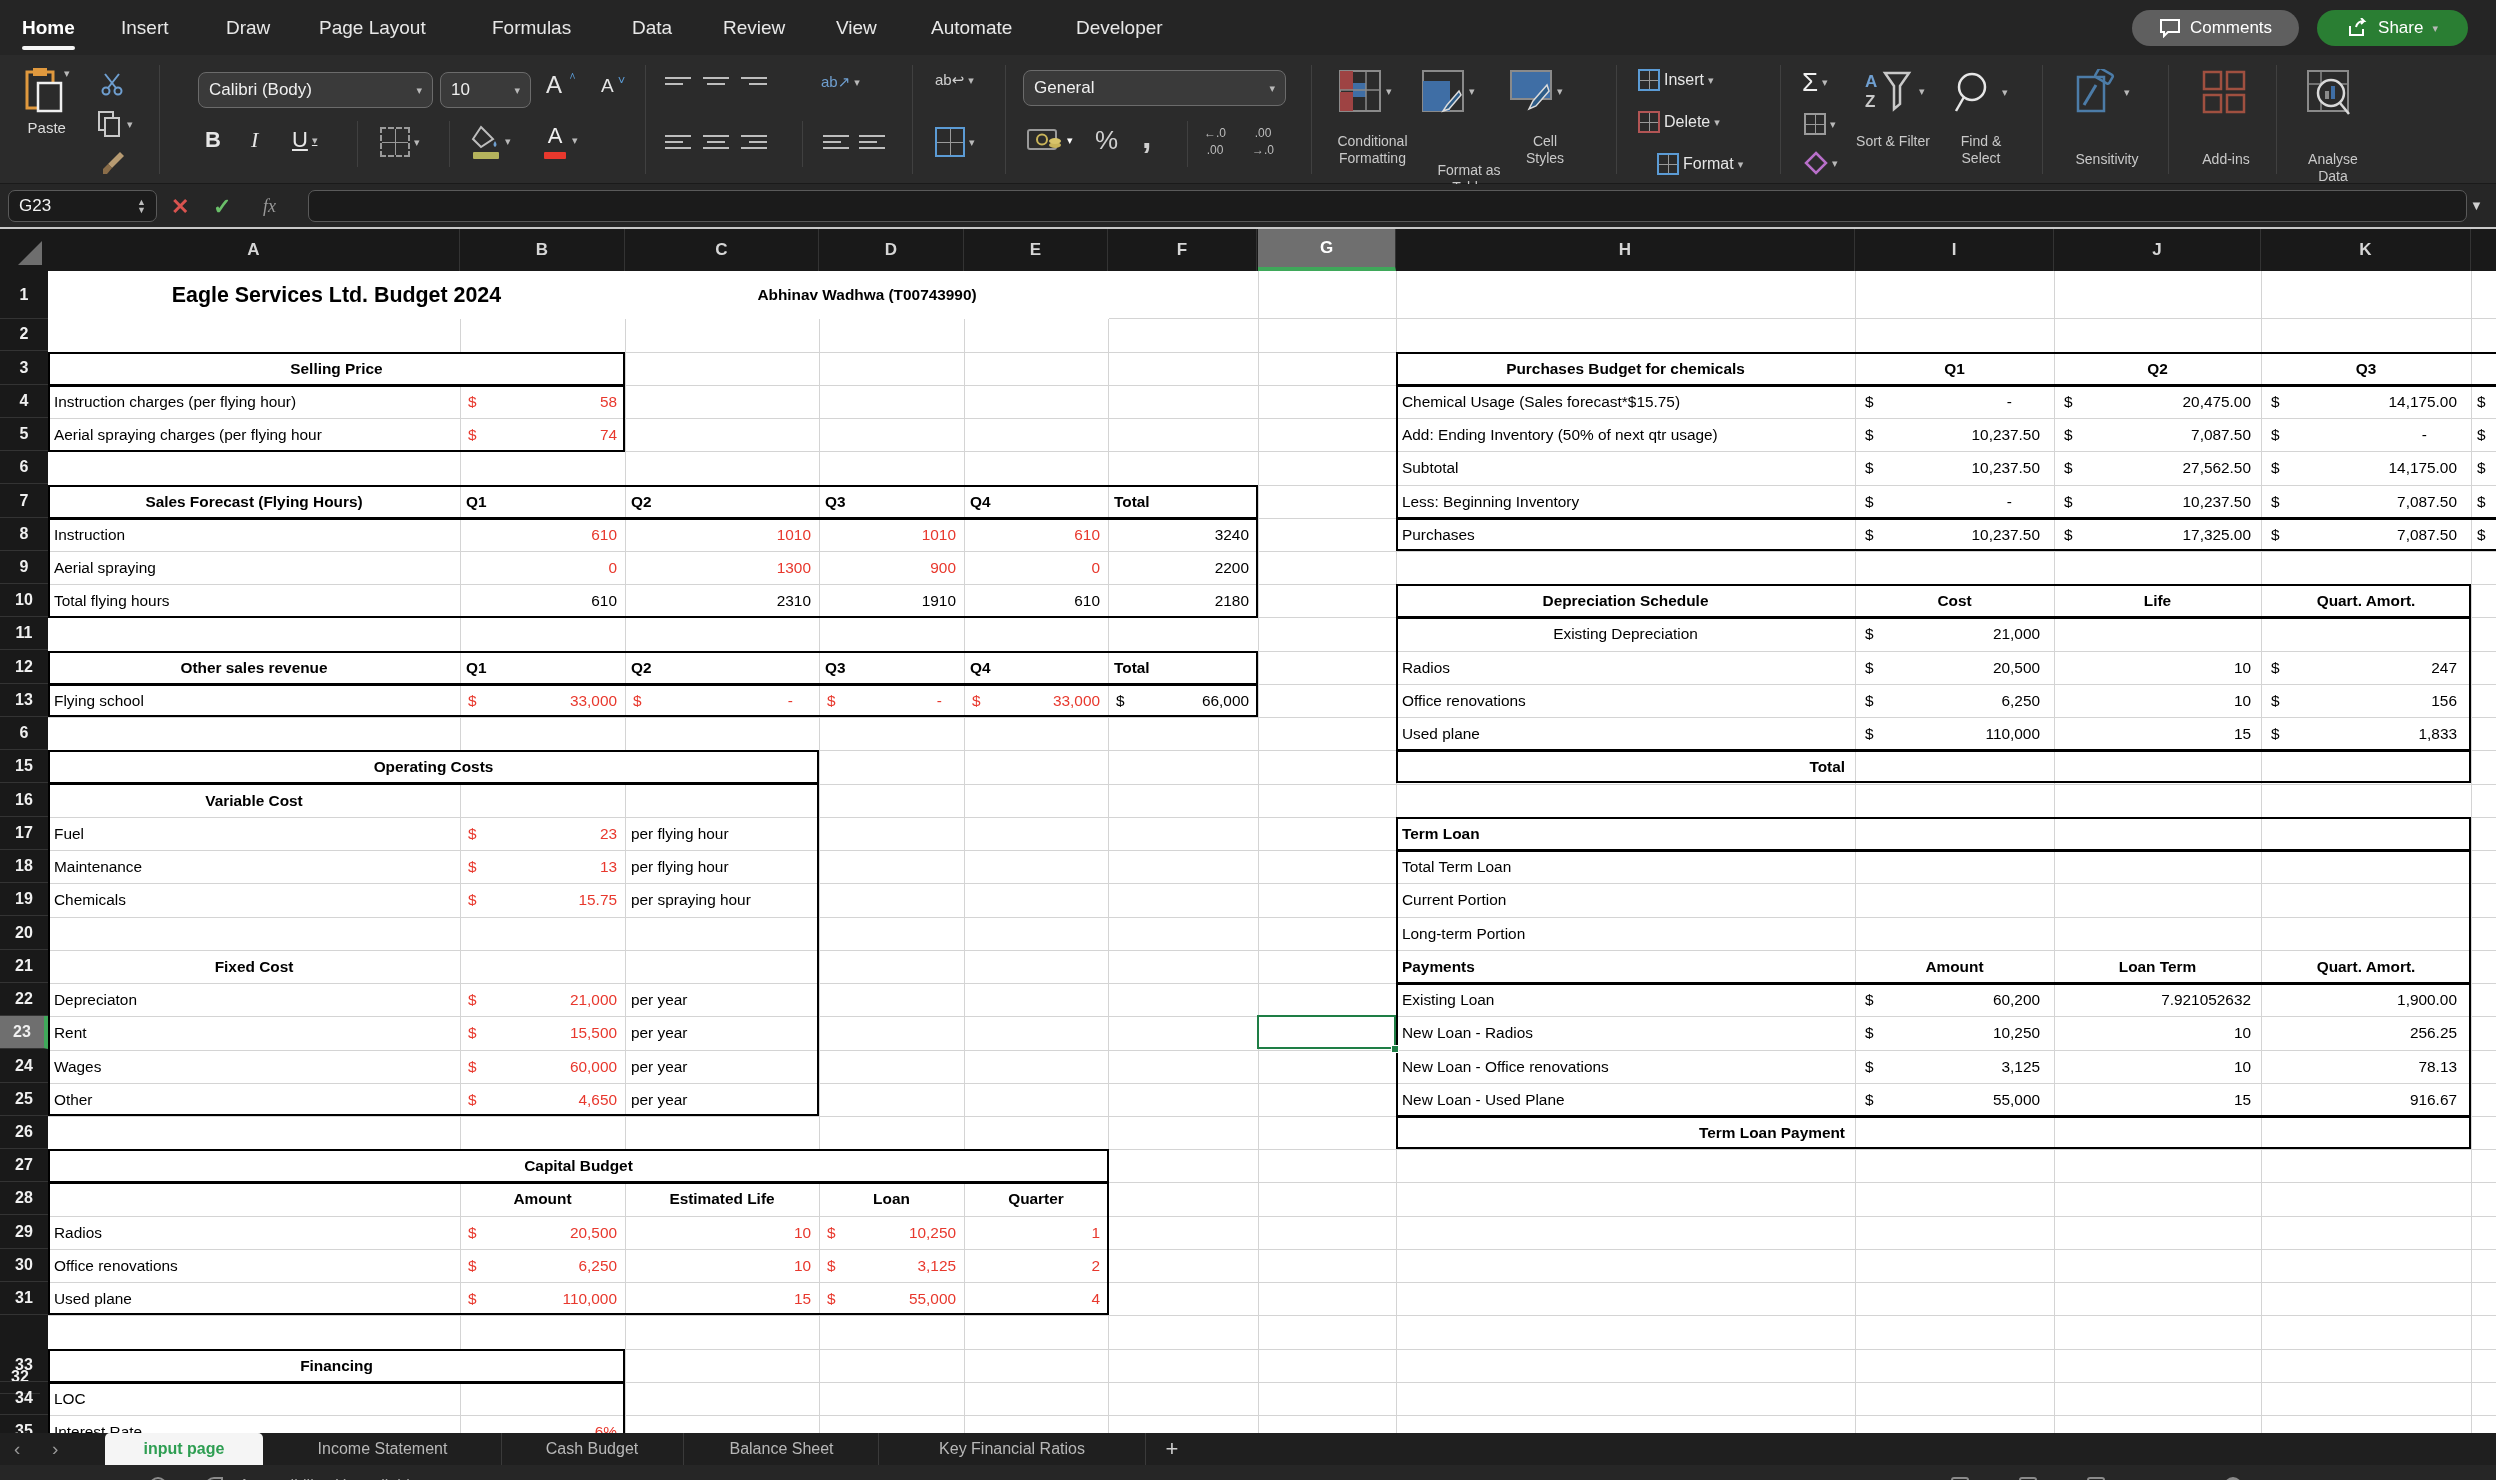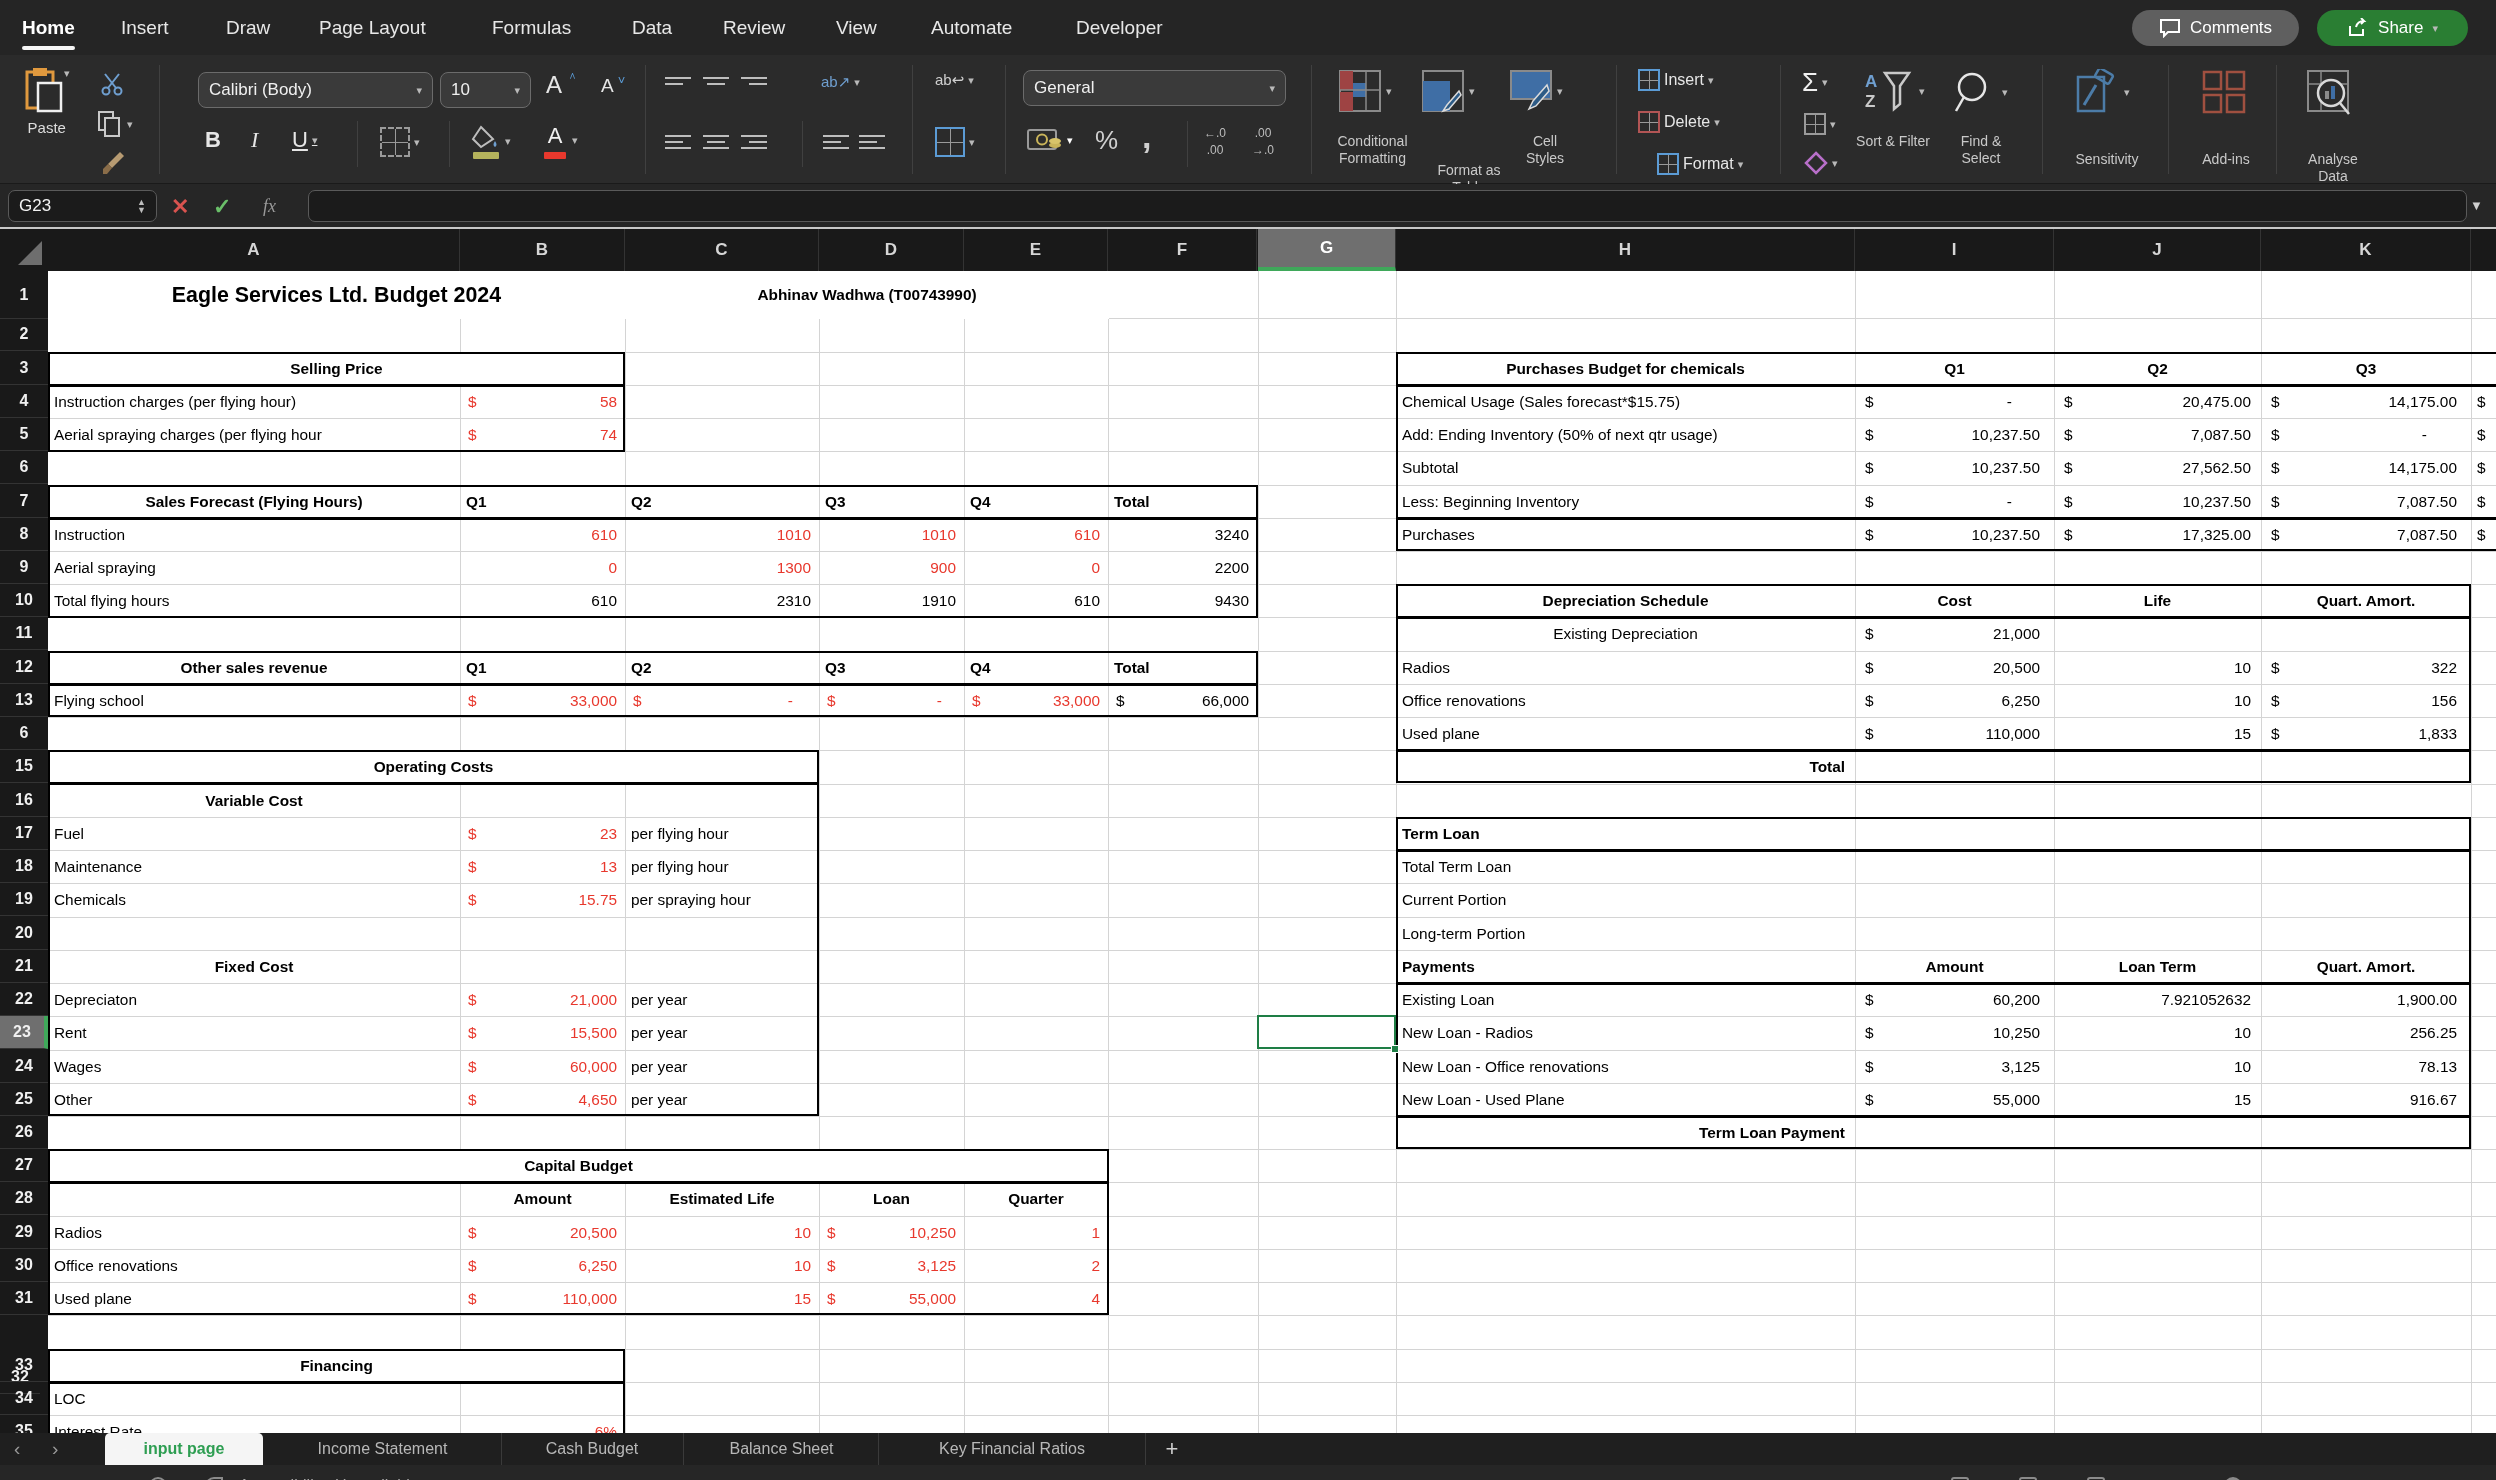--- a/index.html
+++ b/index.html
@@ -222,21 +222,21 @@
     <div class="cell rgt red" style="left: 460px; top: 551px; width: 165px; height: 33px; padding-right: 8px;">0</div>
     <div class="cell rgt red" style="left: 625px; top: 551px; width: 194px; height: 33px; padding-right: 8px;">1300</div>
     <div class="cell rgt red" style="left: 819px; top: 551px; width: 145px; height: 33px; padding-right: 8px;">900</div>
     <div class="cell rgt red" style="left: 964px; top: 551px; width: 144px; height: 33px; padding-right: 8px;">0</div>
     <div class="cell rgt" style="left: 1108px; top: 551px; width: 149px; height: 33px; padding-right: 8px;">2200</div>
     <div class="cell" style="left: 48px; top: 584px; width: 412px; height: 33px;">Total flying hours</div>
     <div class="cell rgt" style="left: 460px; top: 584px; width: 165px; height: 33px; padding-right: 8px;">610</div>
     <div class="cell rgt" style="left: 625px; top: 584px; width: 194px; height: 33px; padding-right: 8px;">2310</div>
     <div class="cell rgt" style="left: 819px; top: 584px; width: 145px; height: 33px; padding-right: 8px;">1910</div>
     <div class="cell rgt" style="left: 964px; top: 584px; width: 144px; height: 33px; padding-right: 8px;">610</div>
-    <div class="cell rgt" style="left: 1108px; top: 584px; width: 149px; height: 33px; padding-right: 8px;">9430</div>
+    <div class="cell rgt" style="left: 1108px; top: 584px; width: 149px; height: 33px; padding-right: 8px;">2180</div>
     <div class="cell b ctr" style="left: 48px; top: 651px; width: 412px; height: 33px;">Other sales revenue</div>
     <div class="cell b" style="left: 460px; top: 651px; width: 165px; height: 33px;">Q1</div>
     <div class="cell b" style="left: 625px; top: 651px; width: 194px; height: 33px;">Q2</div>
     <div class="cell b" style="left: 819px; top: 651px; width: 145px; height: 33px;">Q3</div>
     <div class="cell b" style="left: 964px; top: 651px; width: 144px; height: 33px;">Q4</div>
     <div class="cell b" style="left: 1108px; top: 651px; width: 149px; height: 33px;">Total</div>
     <div class="cell" style="left: 48px; top: 684px; width: 412px; height: 33px;">Flying school</div>
     <div class="cell red money" style="left: 460px; top: 684px; width: 165px; height: 33px;">
       <span style="padding-left: 8px;">$</span>
       <span style="padding-right: 8px;">33,000</span>
@@ -443,21 +443,21 @@
       <span style="padding-right: 14px;">21,000</span>
     </div>
     <div class="cell" style="left: 1396px; top: 651px; width: 459px; height: 33px;">Radios</div>
     <div class="cell money" style="left: 1855px; top: 651px; width: 199px; height: 33px;">
       <span style="padding-left: 10px;">$</span>
       <span style="padding-right: 14px;">20,500</span>
     </div>
     <div class="cell rgt" style="left: 2054px; top: 651px; width: 207px; height: 33px; padding-right: 10px;">10</div>
     <div class="cell money" style="left: 2261px; top: 651px; width: 210px; height: 33px;">
       <span style="padding-left: 10px;">$</span>
-      <span style="padding-right: 14px;">322</span>
+      <span style="padding-right: 14px;">247</span>
     </div>
     <div class="cell" style="left: 1396px; top: 684px; width: 459px; height: 33px;">Office renovations</div>
     <div class="cell money" style="left: 1855px; top: 684px; width: 199px; height: 33px;">
       <span style="padding-left: 10px;">$</span>
       <span style="padding-right: 14px;">6,250</span>
     </div>
     <div class="cell rgt" style="left: 2054px; top: 684px; width: 207px; height: 33px; padding-right: 10px;">10</div>
     <div class="cell money" style="left: 2261px; top: 684px; width: 210px; height: 33px;">
       <span style="padding-left: 10px;">$</span>
       <span style="padding-right: 14px;">156</span>

